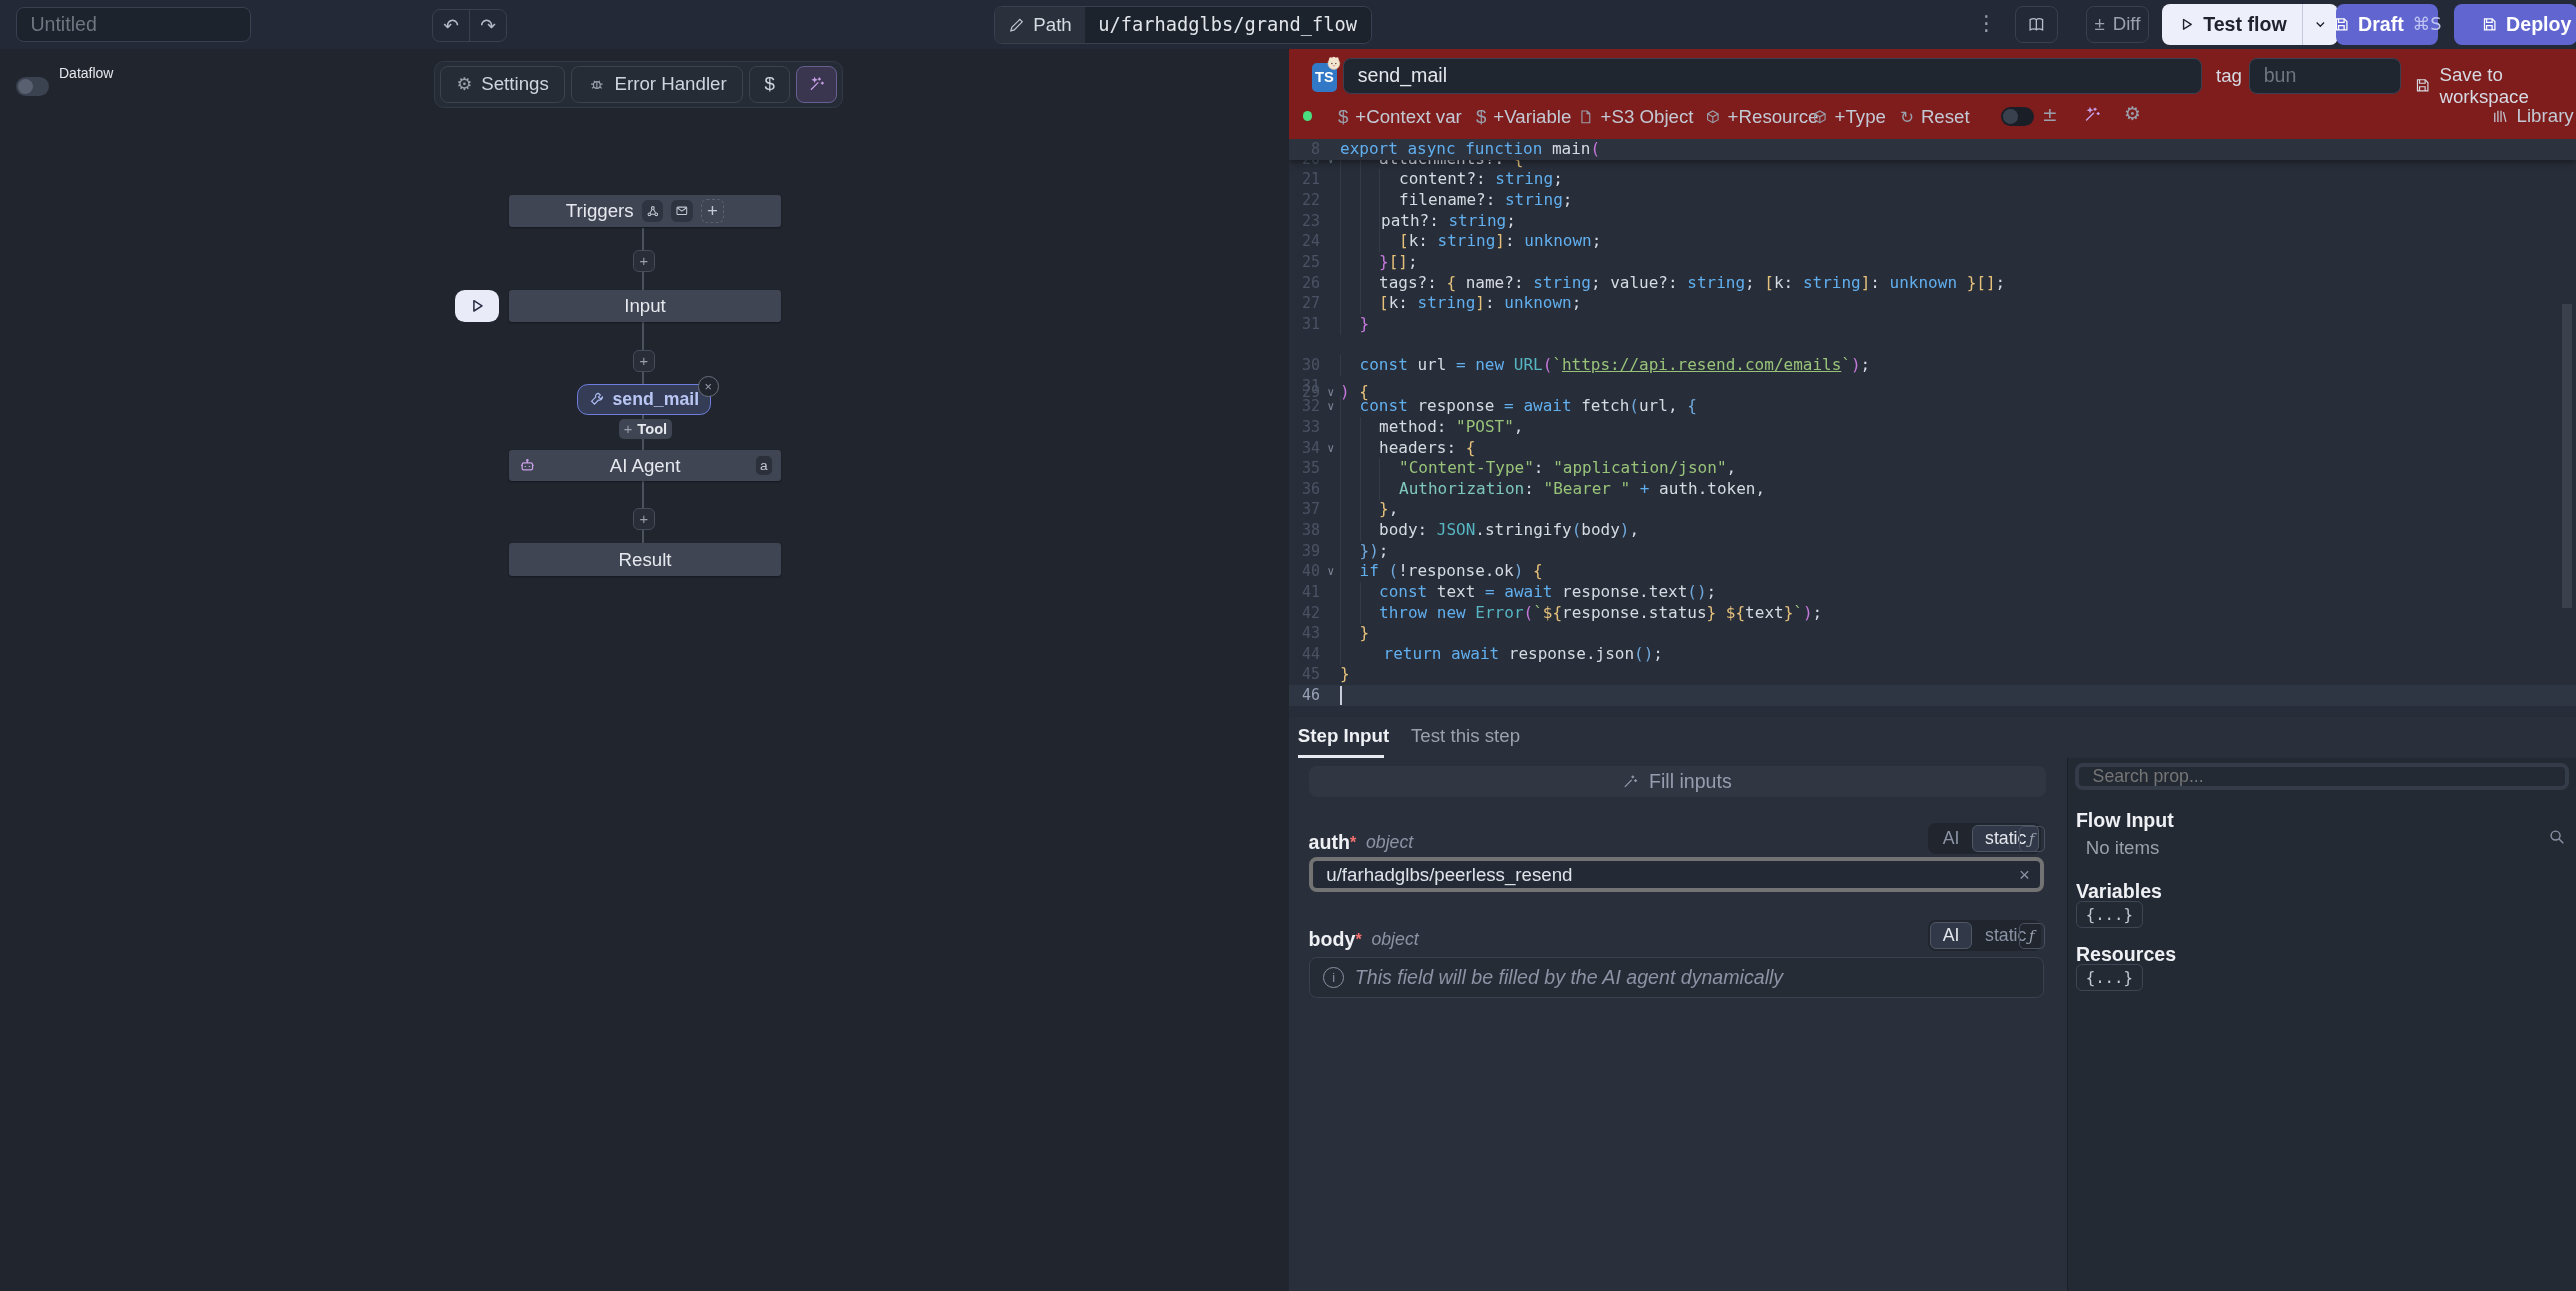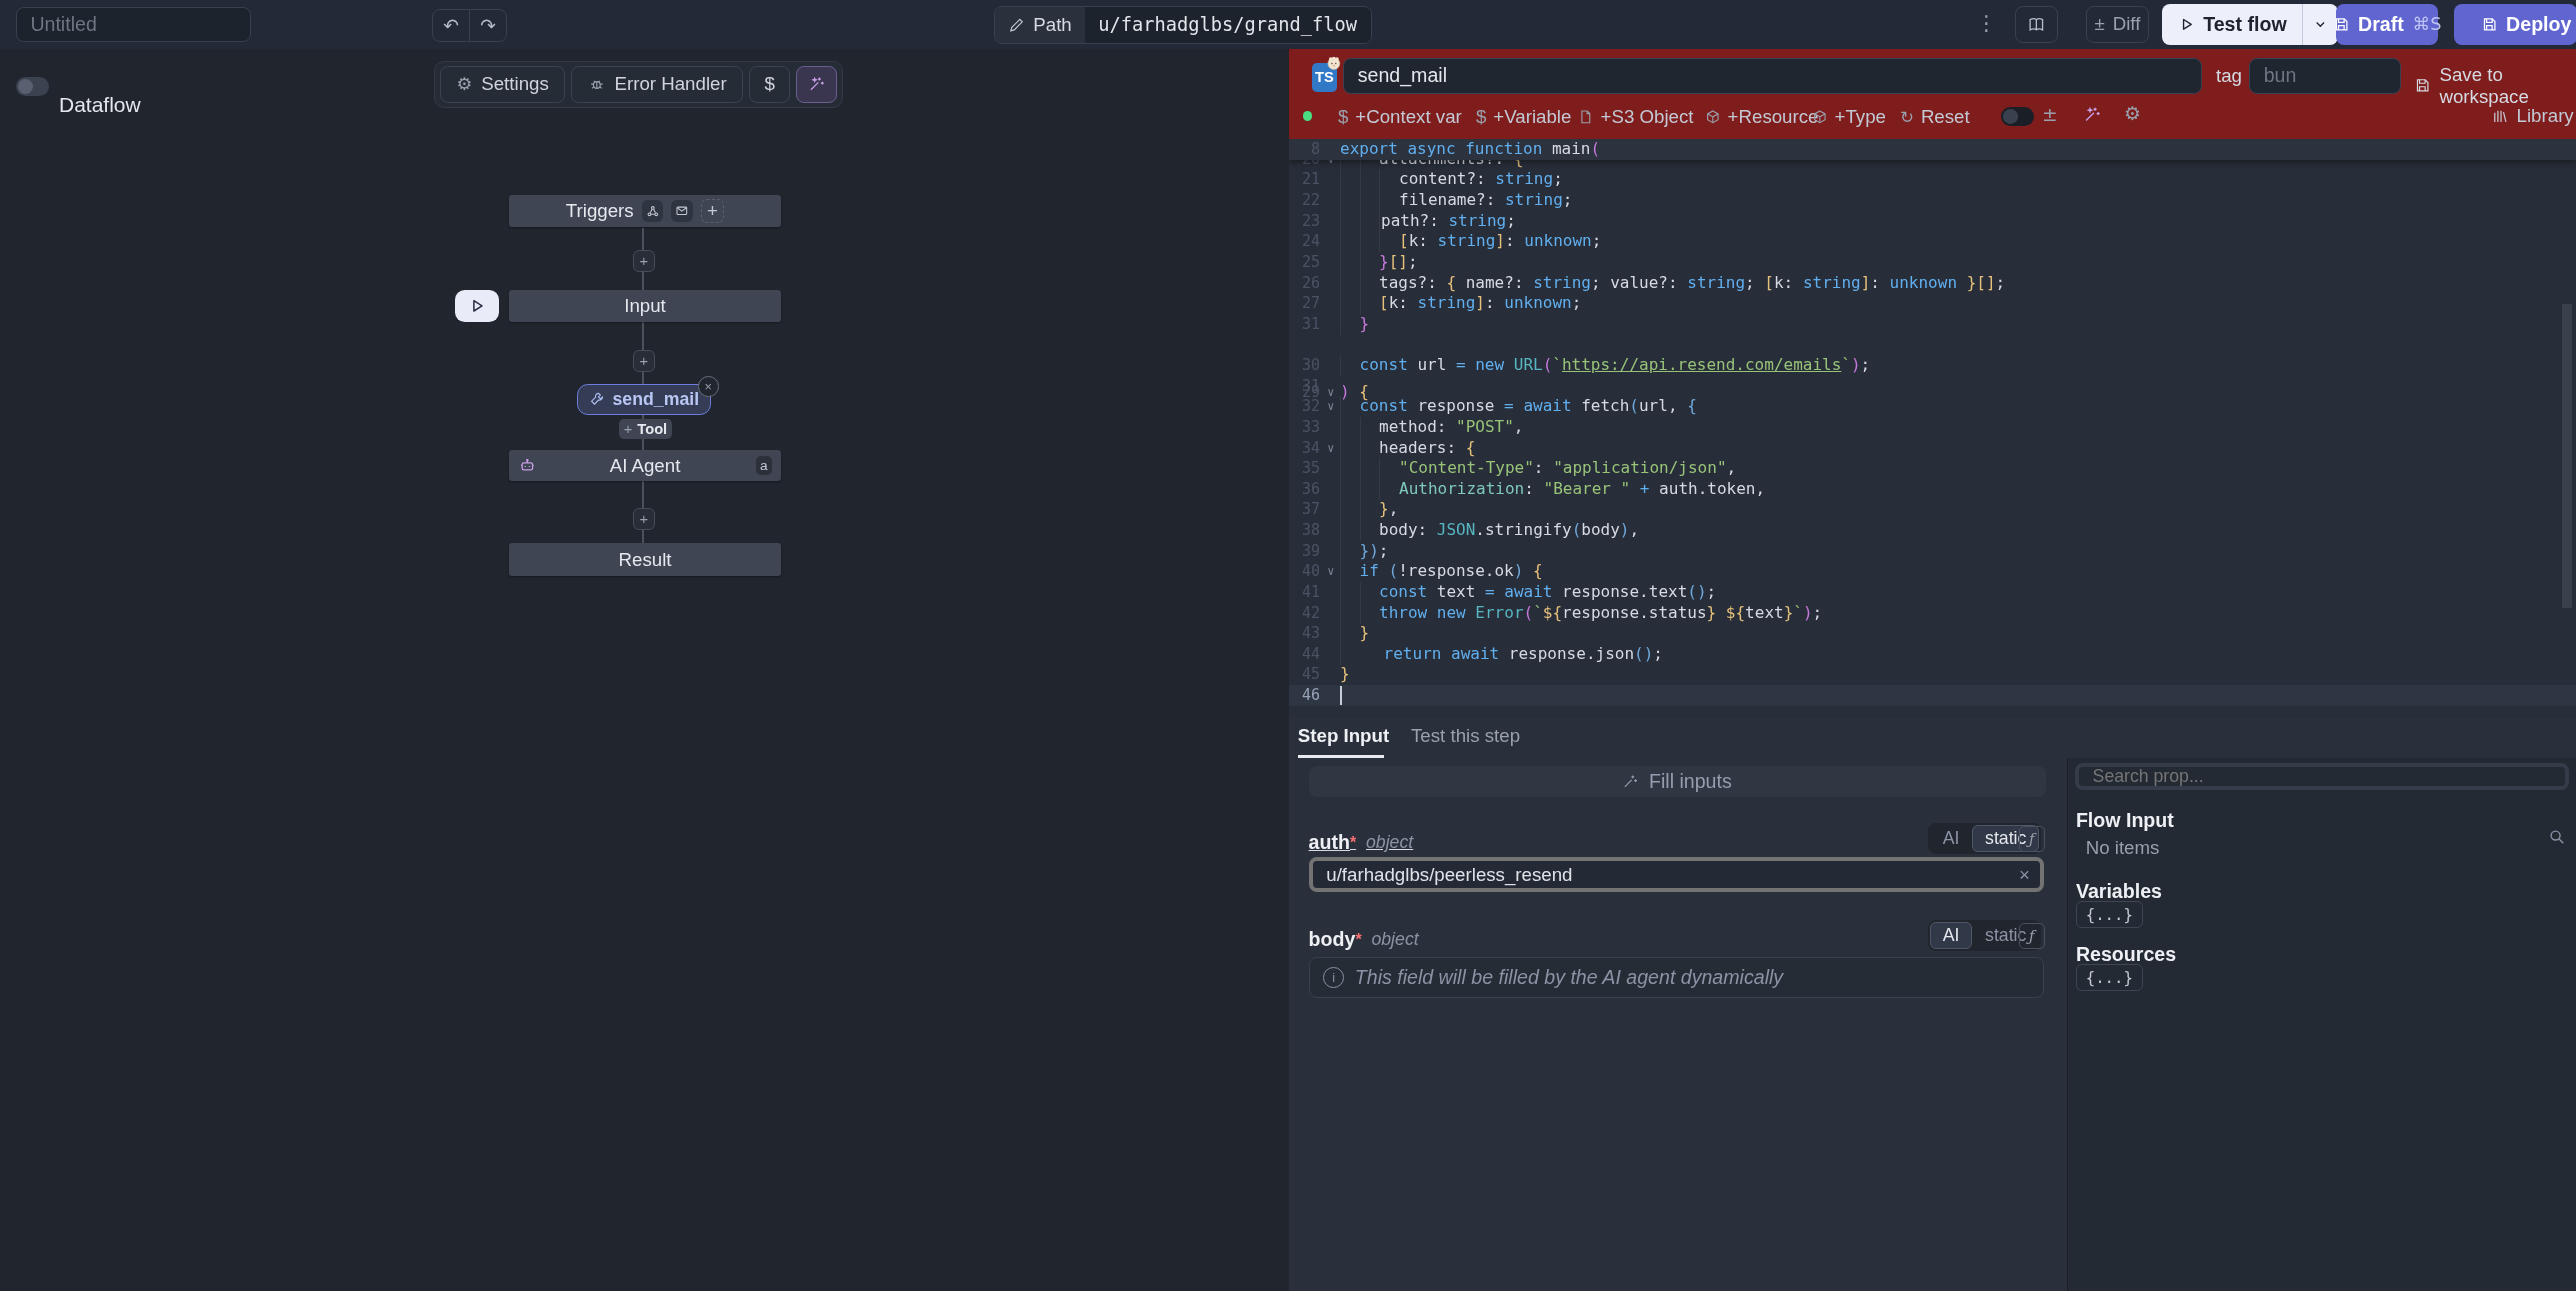--- a/index.html
+++ b/index.html
@@ -154,21 +154,21 @@
           </svg>
         </span>
       <span>Deploy</span>
     </div>
   </div>
 
   <div id="canvas" class="abs">
     <div class="abs toggle" style="left:15.7px;top:27.5px;width:33px;height:19.6px;">
         <div class="knob" style="width:15.7px;height:15.7px;"></div>
       </div>
-    <div class="abs" style="left:59px;top:44px;font-size:21px;color:#e4e7ec;">Dataflow</div>
+    <div class="abs" style="left:59px;top:16px;font-size:14px;color:#e4e7ec;">Dataflow</div>
 
     <div id="canvas-toolbar" class="abs" style="left:434px;top:11.8px;">
       <div class="ct-btn">
         <span class="gear-glyph" style="font-size:17.7px;color:#9aa1ad;">⚙</span>
         <span>Settings</span>
       </div>
       <div class="ct-btn">
         <span>
             <svg width="17.7" height="17.7" viewBox="0 0 24 24" fill="none" stroke="#9aa1ad" stroke-width="1.6">
               <circle cx="12" cy="13.5" r="4.6"></circle>
@@ -410,21 +410,21 @@
     <div class="abs fill-btn" style="left:19.6px;top:7.9px;width:737px;height:31px;">
       <span>
           <svg width="16.7" height="16.7" viewBox="0 0 24 24" fill="none" stroke="#959daf" stroke-width="1.7">
             <path d="M4 20L14 10"></path>
             <path d="M15.5 3.5v4M13.5 5.5h4M19.5 9v4M17.5 11h4"></path>
           </svg>
         </span>
       <span>Fill inputs</span>
     </div>
 
-    <div class="abs flex" style="left:19.6px;top:73px;text-decoration:underline;">
+    <div class="abs flex" style="left:19.6px;top:73px;">
       <span class="arg-name">auth</span>
         <span class="req">*</span>
       <span class="arg-type">object</span>
     </div>
     <div class="abs seg-group" style="left:639px;top:65px;">
       <div class="seg">
           <span>AI</span>
         </div>
       <div class="seg sel">
           <span>static</span>

